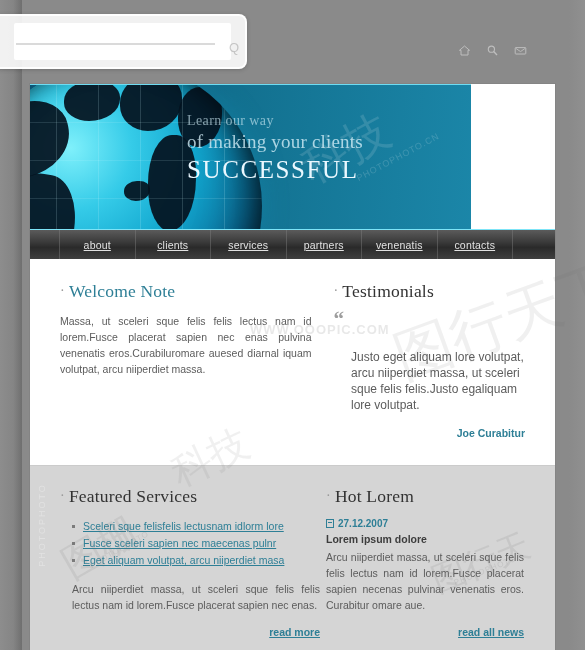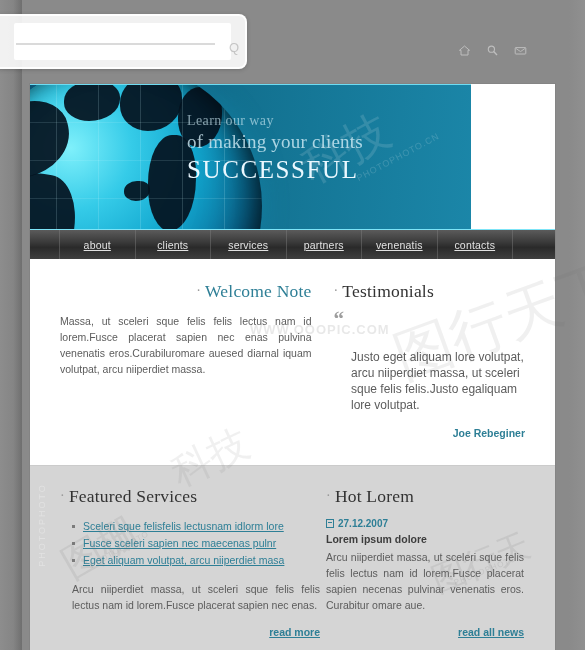--- a/index.html
+++ b/index.html
@@ -198,21 +198,21 @@
   .col-right { width: 198px; }
 
   h2.hd {
     font-family: "Liberation Serif", serif;
     font-size: 17.5px;
     font-weight: normal;
     letter-spacing: 0.2px;
     margin-bottom: 11px;
   }
   h2.hd .dot { color: #9a9a9a; font-size: 14px; margin-right: 4px; vertical-align: 2px; }
-  .hd-blue  { color: #2e7f96; text-align: right; }
+  .hd-blue  { color: #2e7f96; }
   .hd-dark  { color: #333333; }
 
   p.body {
     font-size: 10.5px;
     line-height: 16px;
     color: #5c5c5c;
     text-align: justify;
   }
 
   
@@ -426,21 +426,21 @@
     </div>
 
     <div class="col-right">
       <h2 class="hd hd-dark">
         <span class="dot">·</span><span>Testimonials</span>
       </h2>
       <div class="testi">
         <span class="quote-mark">“</span>
         <p>Justo eget aliquam lore volutpat, arcu niiperdiet massa, ut sceleri sque felis felis.Justo egaliquam lore volutpat.</p>
       </div>
-      <div class="testi-author">Joe Rebeginer</div>
+      <div class="testi-author">Joe Curabitur</div>
     </div>
   </div>
 
   <div class="sec-gray">
     <div class="col-left">
       <h2 class="hd hd-dark">
         <span class="dot">·</span><span>Featured Services</span>
       </h2>
       <ul class="svc">
         <li><a href="#">Sceleri sque felisfelis lectusnam idlorm lore</a></li>

